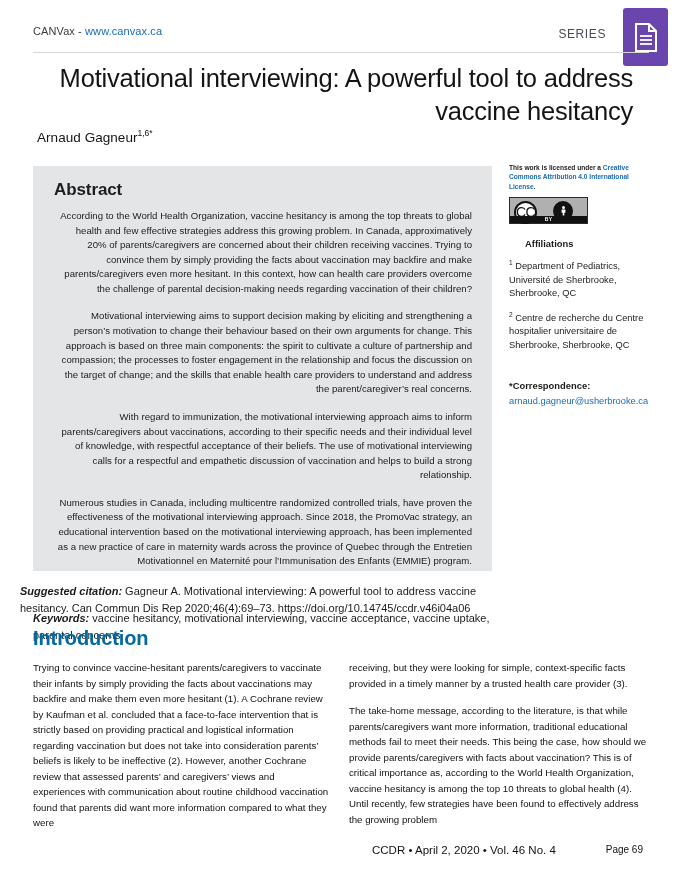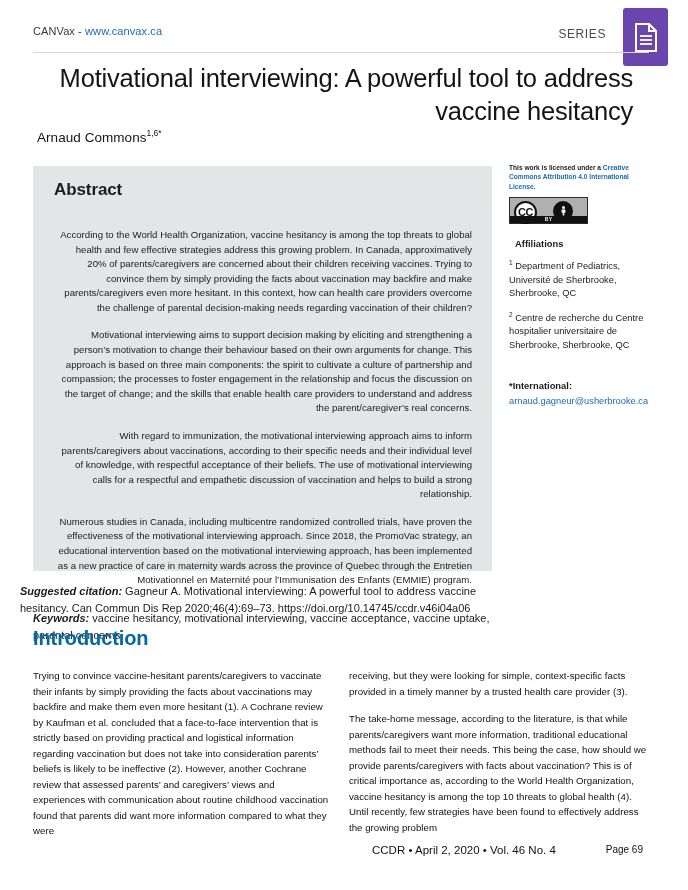--- a/index.html
+++ b/index.html
@@ -109,21 +109,21 @@
     width: 459px;
     height: 405px;
     background: #e3e5e7;
     box-sizing: border-box;
     padding: 14px 20px 10px 21px;
   }
   .abstract-title {
     font-size: 17px;
     font-weight: 700;
     color: #1d1d1d;
-    margin: 0 0 28px 0;
+    margin: 0 0 9px 0;
     letter-spacing: -0.1px;
   }
   .abstract-para {
     font-size: 9.6px;
     line-height: 1.52;
     color: #1b1b1b;
     margin: 0 0 13px 0;
     text-align: right;
     letter-spacing: 0.02px;
   }
@@ -177,21 +177,21 @@
   .col-right {
     position: absolute;
     top: 660px;
     left: 349px;
     width: 300px;
   }
   .body-para {
     font-size: 9.7px;
     line-height: 1.60;
     color: #111111;
-    margin: 8px 0 12px 0;
+    margin: 0 0 12px 0;
     letter-spacing: 0.01px;
   }
   .body-para:last-child { margin-bottom: 0; }
 
   
   .sidebar {
     position: absolute;
     top: 163px;
     left: 509px;
     width: 145px;
@@ -222,22 +222,22 @@
     border-radius: 50%;
     background: #ffffff;
     border: 2.2px solid #111111;
     display: flex;
     align-items: center;
     justify-content: center;
   }
   .cc-badge .cc-circle {
     left: 4px; top: 2.5px;
     width: 19px; height: 19px;
-    font-size: 11px;
-    font-weight: 700;
+    font-size: 14px;
+    font-weight: 400;
     color: #111111;
     letter-spacing: -0.5px;
   }
   .cc-badge .by-circle {
     left: 43px; top: 2.5px;
     width: 16px; height: 16px;
     background: #111111;
     border-color: #111111;
   }
   .cc-badge .by-circle svg { display:block; }
@@ -251,21 +251,21 @@
     font-weight: 700;
     text-align: center;
     line-height: 7px;
     letter-spacing: 0.4px;
   }
 
   .sb-heading {
     font-size: 9.4px;
     font-weight: 700;
     color: #1b1b1b;
-    margin: 0 0 9px 6px;
+    margin: 0 0 9px 16px;
   }
   .affil-item {
     font-size: 9.3px;
     line-height: 1.45;
     color: #1b1b1b;
     margin: 0 0 9px 0;
   }
   .affil-item sup {
     font-size: 6.5px;
     vertical-align: super;
@@ -325,21 +325,21 @@
             <line x1="6" y1="17" x2="18" y2="17"></line>
             <line x1="6" y1="21" x2="18" y2="21"></line>
           </g>
         </svg>
       </span>
     </div>
   </div>
   <div class="masthead-rule"></div>
 
   <div class="title">Motivational interviewing: A powerful tool to address vaccine hesitancy</div>
-  <div class="authors"><span>Arnaud Commons</span><sup>1,6*</sup></div>
+  <div class="authors"><span>Arnaud Gagneur</span><sup>1,6*</sup></div>
 
   <div class="abstract-box">
     <div class="abstract-title">Abstract</div>
     <p class="abstract-para">According to the World Health Organization, vaccine hesitancy is among the top threats to global health and few effective strategies address this growing problem. In Canada, approximatively 20% of parents/caregivers are concerned about their children receiving vaccines. Trying to convince them by simply providing the facts about vaccination may backfire and make parents/caregivers even more hesitant. In this context, how can health care providers overcome the challenge of parental decision-making needs regarding vaccination of their children?</p>
     <p class="abstract-para">Motivational interviewing aims to support decision making by eliciting and strengthening a person’s motivation to change their behaviour based on their own arguments for change. This approach is based on three main components: the spirit to cultivate a culture of partnership and compassion; the processes to foster engagement in the relationship and focus the discussion on the target of change; and the skills that enable health care providers to understand and address the parent/caregiver’s real concerns.</p>
     <p class="abstract-para">With regard to immunization, the motivational interviewing approach aims to inform parents/caregivers about vaccinations, according to their specific needs and their individual level of knowledge, with respectful acceptance of their beliefs. The use of motivational interviewing calls for a respectful and empathetic discussion of vaccination and helps to build a strong relationship.</p>
     <p class="abstract-para">Numerous studies in Canada, including multicentre randomized controlled trials, have proven the effectiveness of the motivational interviewing approach. Since 2018, the PromoVac strategy, an educational intervention based on the motivational interviewing approach, has been implemented as a new practice of care in maternity wards across the province of Quebec through the Entretien Motivationnel en Maternité pour l’Immunisation des Enfants (EMMIE) program.</p>
   </div>
 
   <div class="citation"><i>Suggested citation:</i><span> Gagneur A. Motivational interviewing: A powerful tool to address vaccine hesitancy. Can Commun Dis Rep 2020;46(4):69–73. https://doi.org/10.14745/ccdr.v46i04a06</span></div>
@@ -367,21 +367,21 @@
           <path d="M3.6 4.6 h3.8 v3.2 h-1.1 v2.6 h-1.6 v-2.6 h-1.1 z" fill="#ffffff"></path>
         </svg>
       </div>
       <div class="by-strip">BY</div>
     </div>
 
     <div class="sb-heading">Affiliations</div>
     <p class="affil-item"><sup>1</sup> <span>Department of Pediatrics, Université de Sherbrooke, Sherbrooke, QC</span></p>
     <p class="affil-item"><sup>2</sup> <span>Centre de recherche du Centre hospitalier universitaire de Sherbrooke, Sherbrooke, QC</span></p>
 
-    <div class="corr-heading">*International:</div>
+    <div class="corr-heading">*Correspondence:</div>
     <div class="corr-email">arnaud.gagneur@usherbrooke.ca</div>
   </div>
 
   <div class="footer">
     <div class="footer-center">CCDR • April 2, 2020 • Vol. 46 No. 4</div>
     <div class="footer-page">Page 69</div>
   </div>
 
 </div>
 

